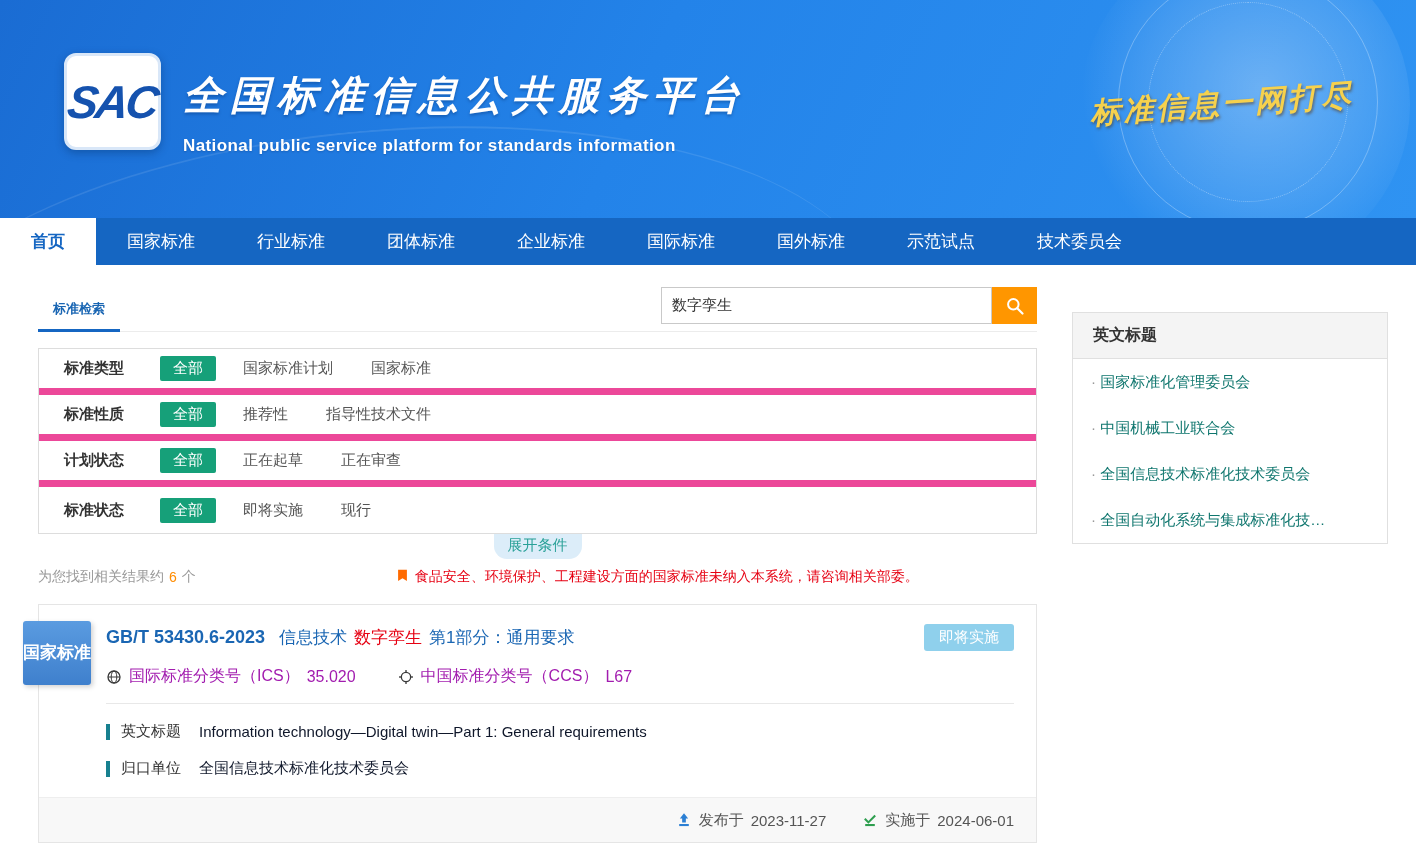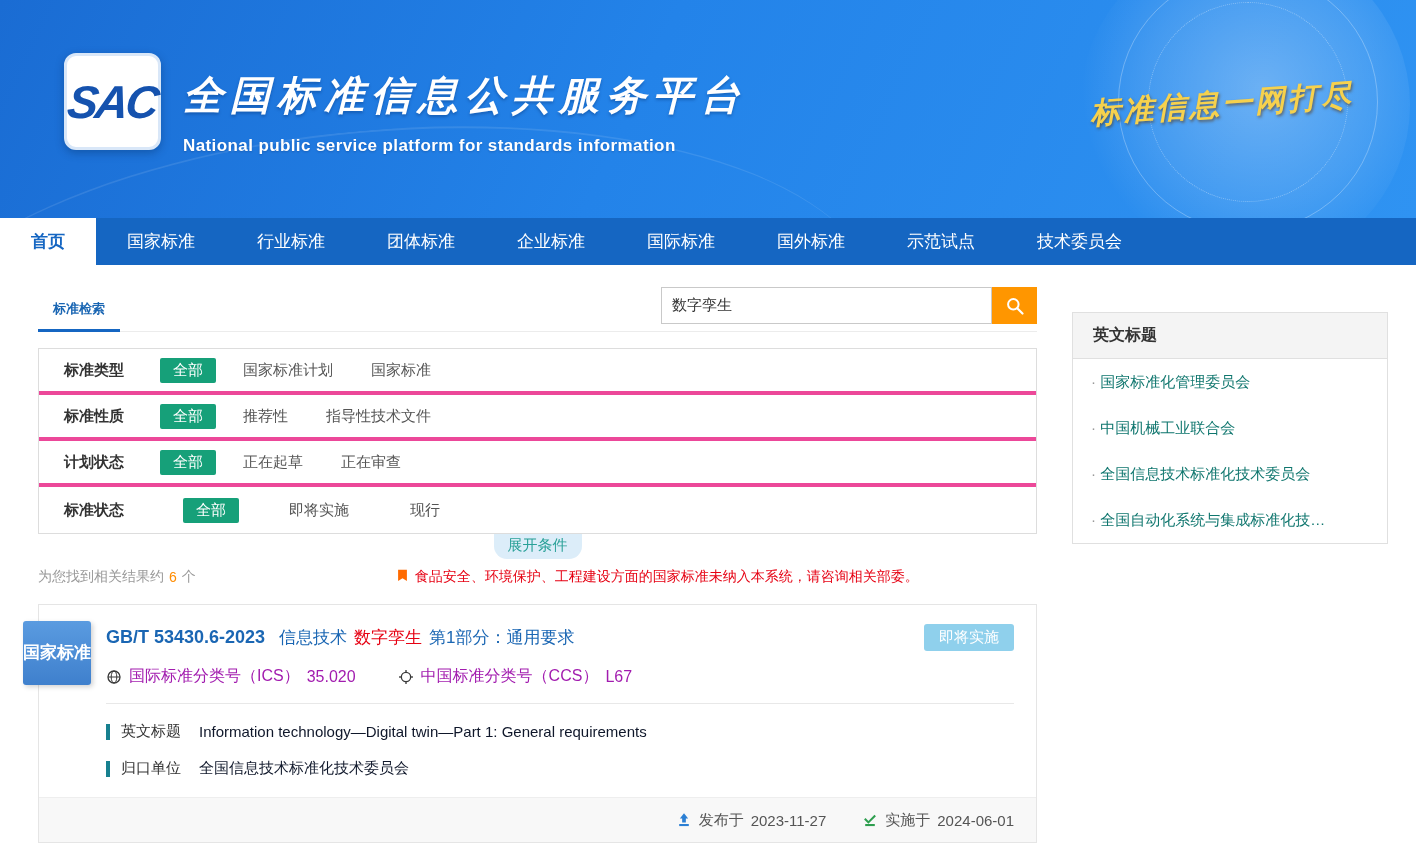--- a/index.html
+++ b/index.html
@@ -40,22 +40,22 @@
 
   .tab-row { display:flex; align-items:flex-end; justify-content:space-between; margin-top:22px; border-bottom:1px solid #ececec; }
   .tab { font-size:13px; font-weight:bold; color:var(--accent-blue,#1a66b3); padding:8px 15px 11px;
          border-bottom:3px solid var(--nav-blue,#1566c2); margin-bottom:-1px; cursor:pointer;text-align:center; }
   .search-box { display:flex; margin-bottom:7px; }
   .search-input { width:331px; height:37px; border:1px solid #c9c9c9; padding:0 10px; font-size:15px; color:#333; outline:none; }
   .search-btn { width:45px; height:37px; background:var(--orange,#ff9600); border:none; cursor:pointer;
                 display:flex; align-items:center; justify-content:center; }
 
   .filter-box { margin-top:16px; border:1px solid #ddd; }
-  .filter-row { display:flex; align-items:center; height:46px; border-bottom:4px solid #ec4899; padding-left:25px; }
-  .filter-row:last-child { border-bottom:none;gap:23px; }
+  .filter-row { display:flex; align-items:center; height:46px; border-bottom:7px solid #ec4899; padding-left:25px; }
+  .filter-row:last-child { border-bottom:none; }
   .f-label { width:96px; font-weight:bold; color:#333; font-size:15px; }
   .all-btn { background:var(--green,#16a079); color:#fff; font-size:15px; padding:3px 13px; border:none;
              border-radius:2px; cursor:pointer; margin-right:27px; }
   .opt { color:#555; font-size:15px; margin-right:38px; cursor:pointer; }
 
   .expand-wrap { text-align:center; height:25px; }
   .expand { display:inline-block; background:#dcedf9; color:#2aa198; font-size:15px; padding:2px 14px 4px;
             border-radius:0 0 13px 13px; cursor:pointer; }
 
   .summary-row { display:flex; align-items:center; margin-top:9px; }

